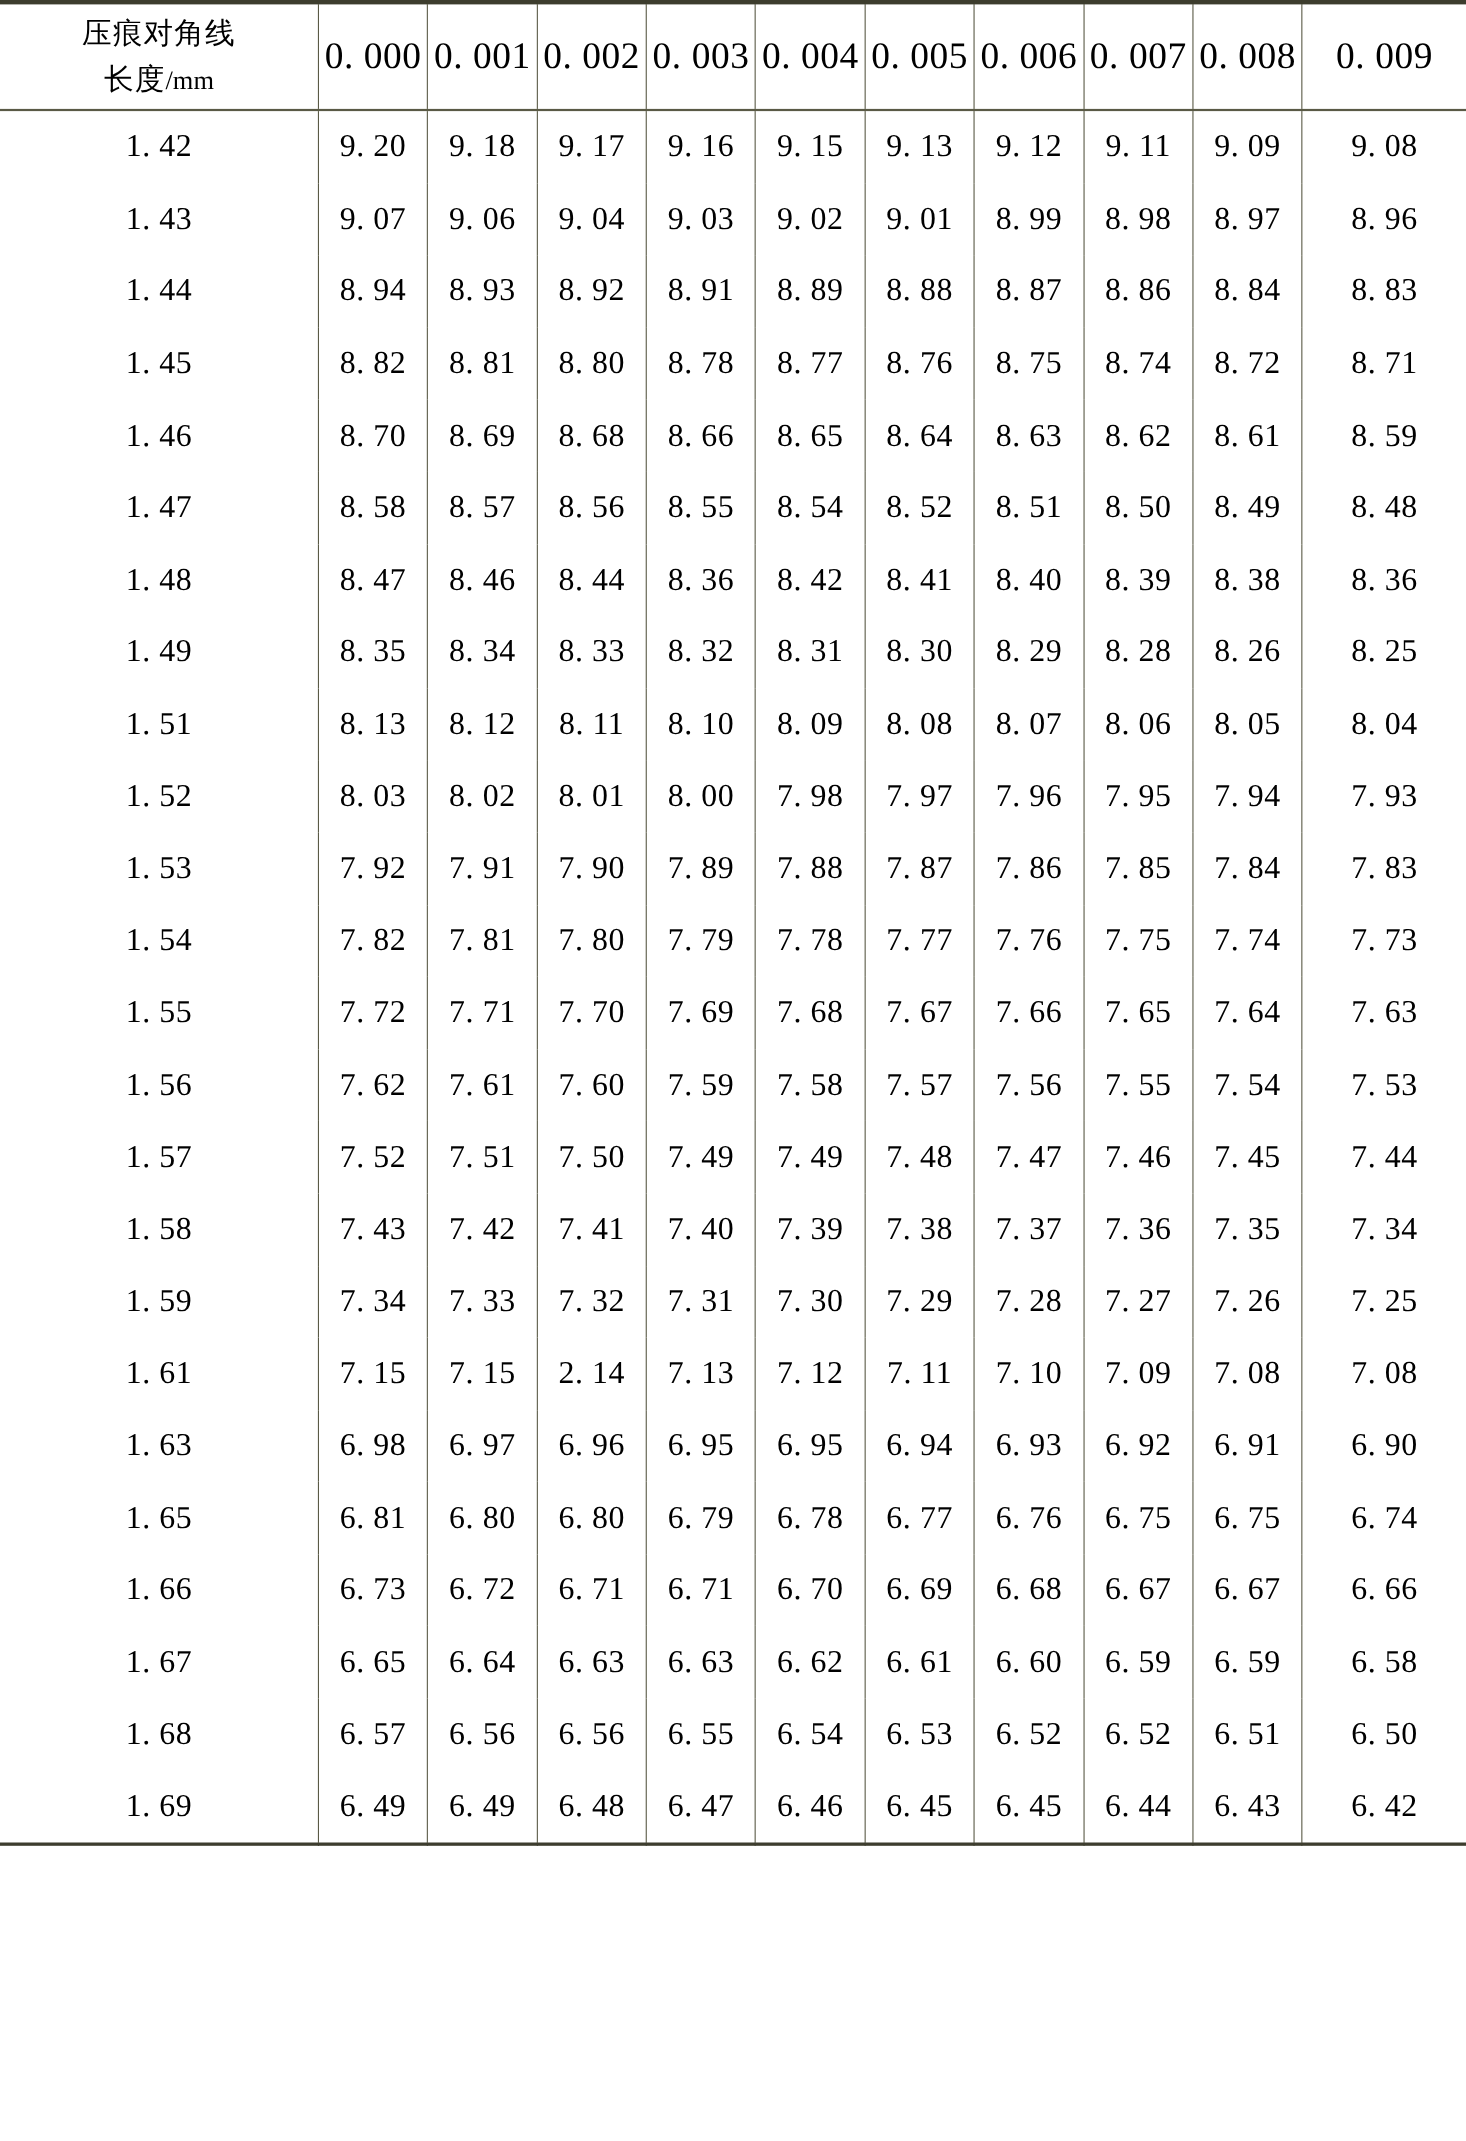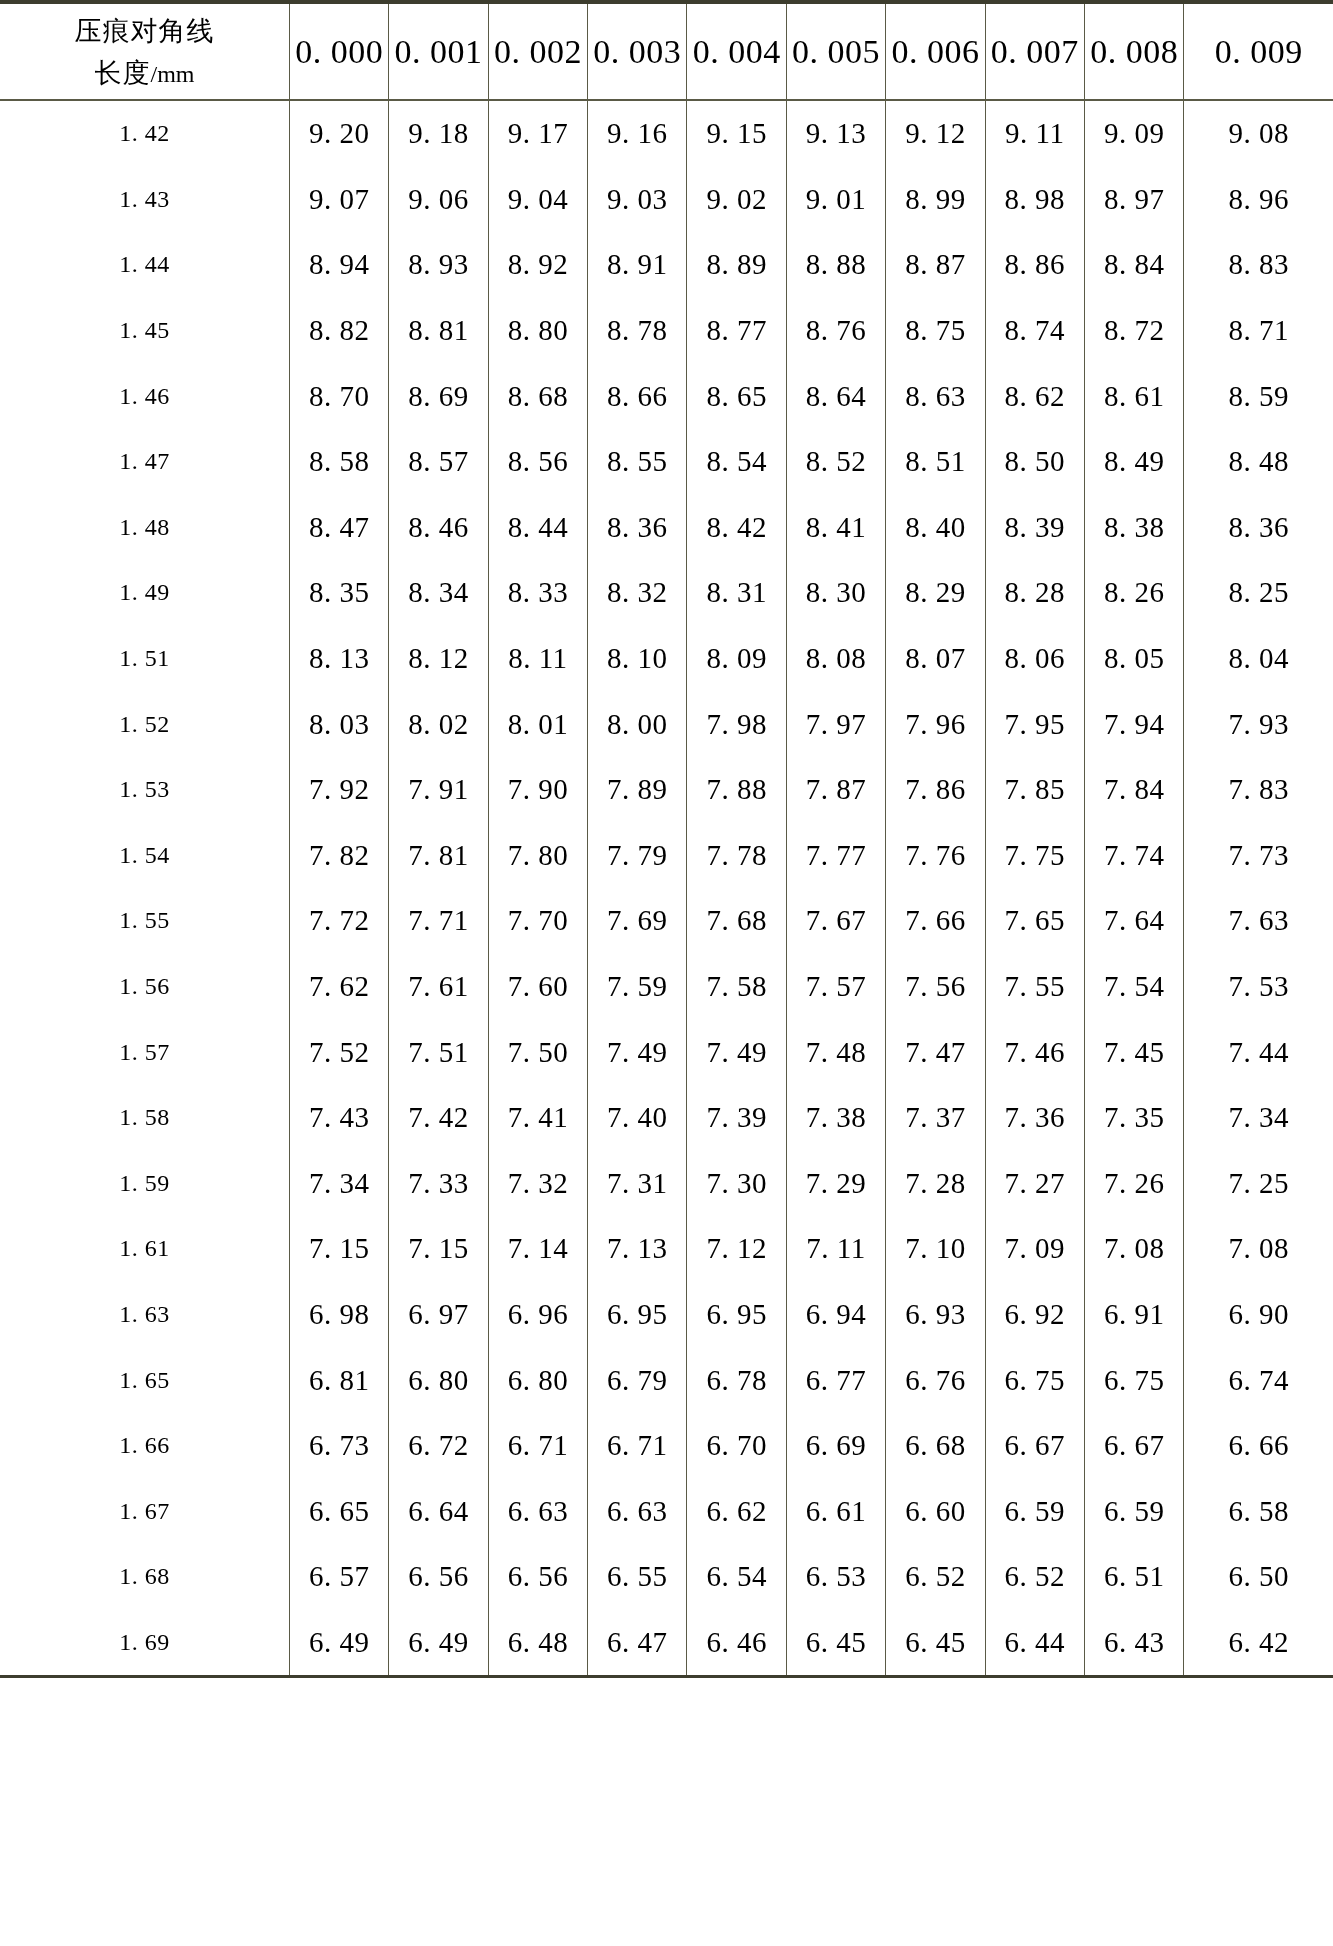--- a/index.html
+++ b/index.html
@@ -49,21 +49,21 @@
     padding: 0;
     text-align: center;
     vertical-align: middle;
     height: 65.6px;
     font-size: 29px;
     letter-spacing: 0.5px;
   }
   tbody td.rowhead-cell {
     border-left: none;
     width: 233px;
-    font-size: 24px;
+    font-size: 29px;
   }
   
   col.c-row { width: 233px; }
   col.c-data { width: 80px; }
   col.c-last { width: 120px; }
 
   .hdr-cn {
     font-family: "DejaVu Sans", "Liberation Sans", sans-serif;
     font-size: 27px;
     line-height: 1.55;
@@ -337,21 +337,21 @@
           <td>7. 29</td>
           <td>7. 28</td>
           <td>7. 27</td>
           <td>7. 26</td>
           <td>7. 25</td>
         </tr>
         <tr>
           <td class="rowhead-cell">1. 61</td>
           <td>7. 15</td>
           <td>7. 15</td>
-          <td>7. 14</td>
+          <td>2. 14</td>
           <td>7. 13</td>
           <td>7. 12</td>
           <td>7. 11</td>
           <td>7. 10</td>
           <td>7. 09</td>
           <td>7. 08</td>
           <td>7. 08</td>
         </tr>
         <tr>
           <td class="rowhead-cell">1. 63</td>

